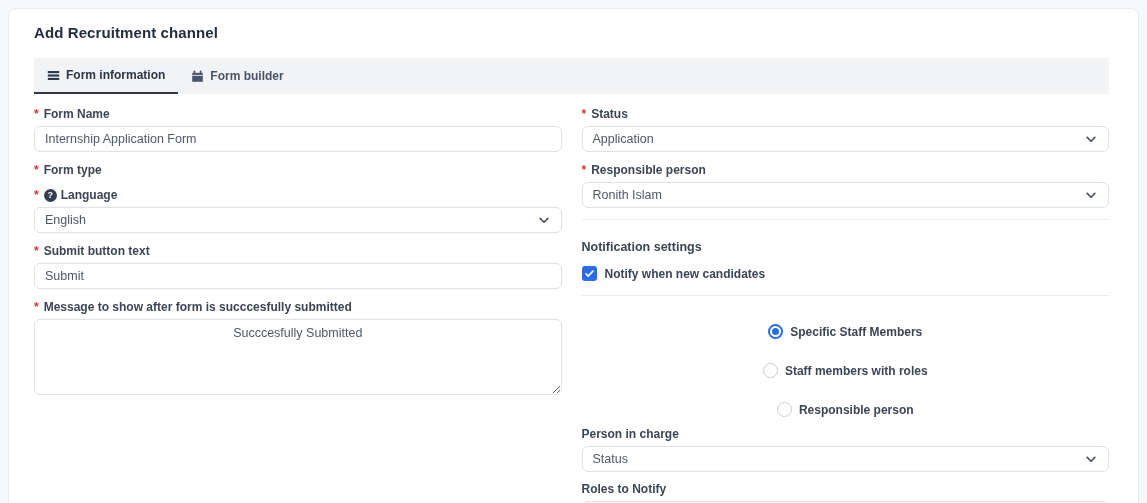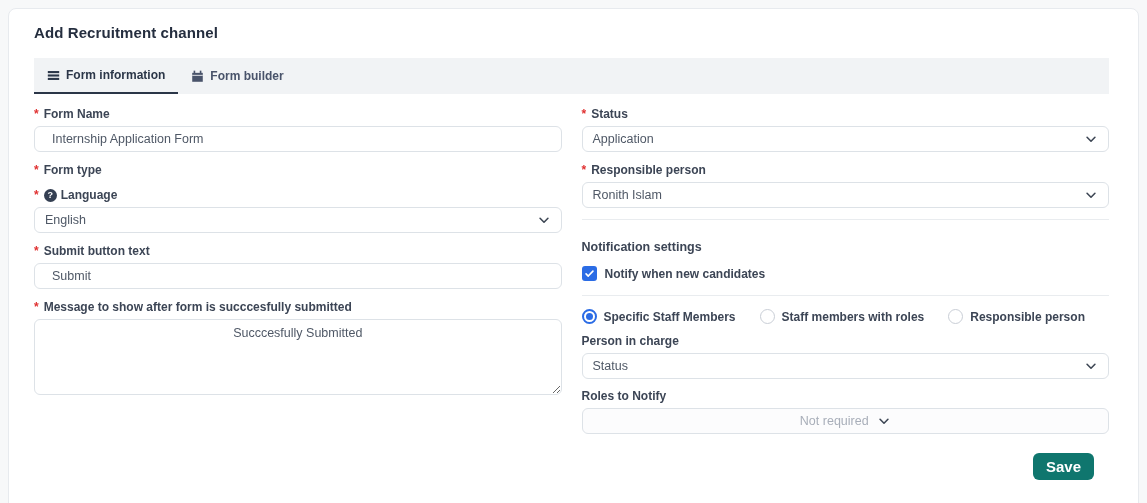--- a/index.html
+++ b/index.html
@@ -78,21 +78,21 @@
     width: 100%;
     border: 1px solid #dde2e7;
     border-radius: 6px;
     background: #ffffff;
     font-size: 12.5px;
     color: #4f5866;
     font-family: "Liberation Sans", sans-serif;
   }
   input.control {
     height: 26px;
-    padding: 0 17px;
+    padding: 0 10px;
     outline: none;
   }
   .select {
     height: 26px;
     padding: 0 10px;
     display: flex;
     align-items: center;
     justify-content: space-between;
     cursor: pointer;
   }
@@ -117,21 +117,21 @@
     width: 15px; height: 15px;
     border-radius: 3px;
     background: #2b6ce5;
     display: inline-flex;
     align-items: center;
     justify-content: center;
     cursor: pointer;
   }
   .check-label { font-size: 12px; font-weight: 700; color: #3c4555; }
   
-  .radio-row { display: flex; align-items: center; gap: 24px; margin-top: 13px; }
+  .radio-row { display: flex; align-items: center; gap: 24px; margin-top: 28px; flex-direction: column; }
   .radio-item { display: flex; align-items: center; gap: 7px; cursor: pointer; }
   .radio {
     width: 15px; height: 15px;
     border-radius: 50%;
     border: 1px solid #c9ced6;
     background: #ffffff;
     display: inline-flex;
     align-items: center;
     justify-content: center;
   }

